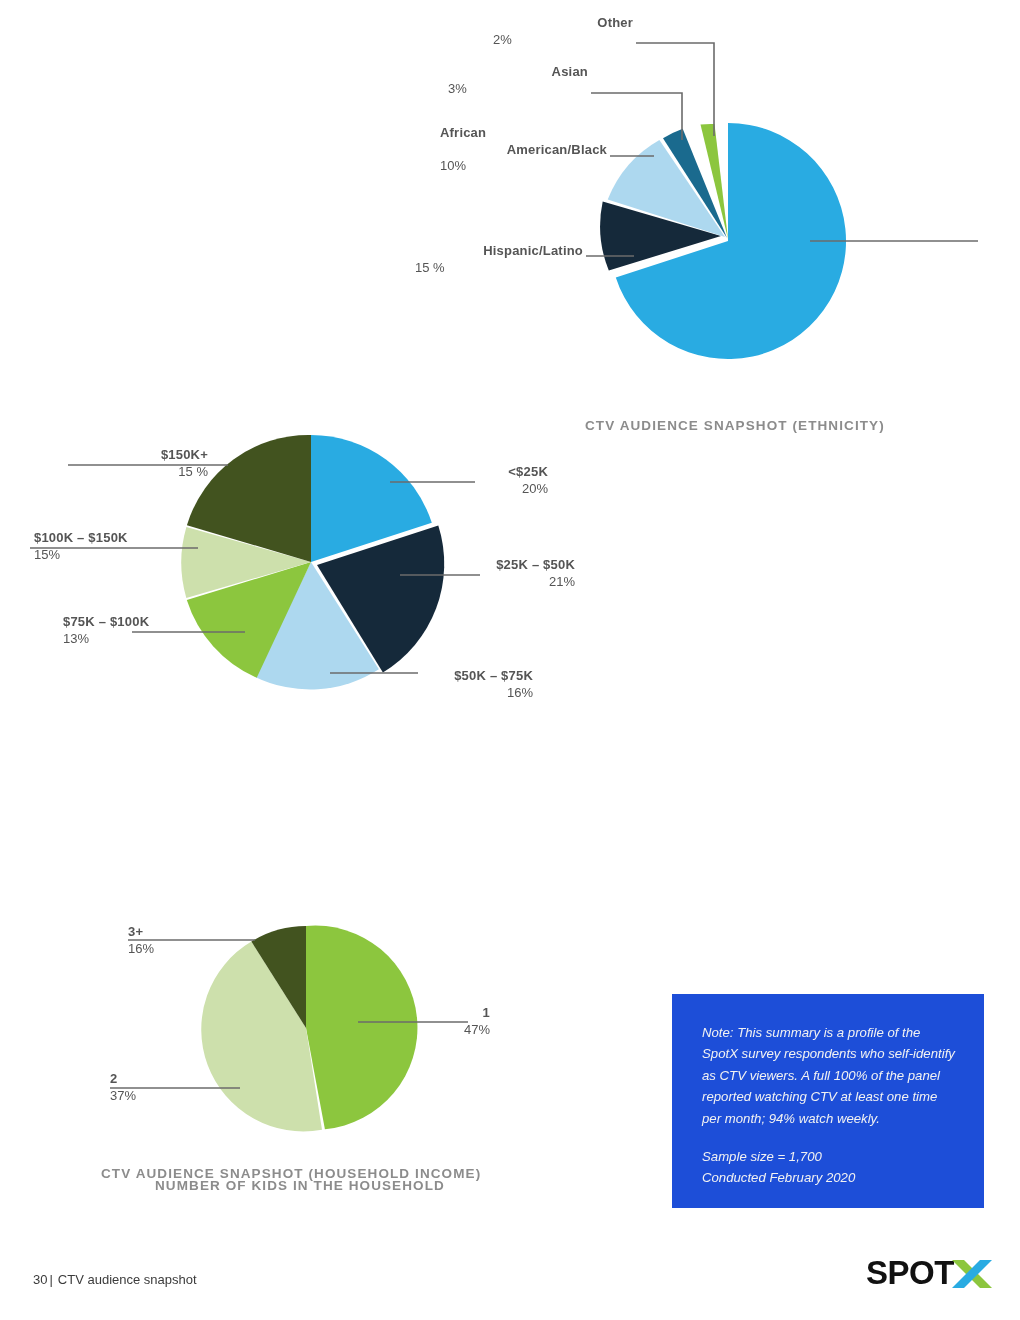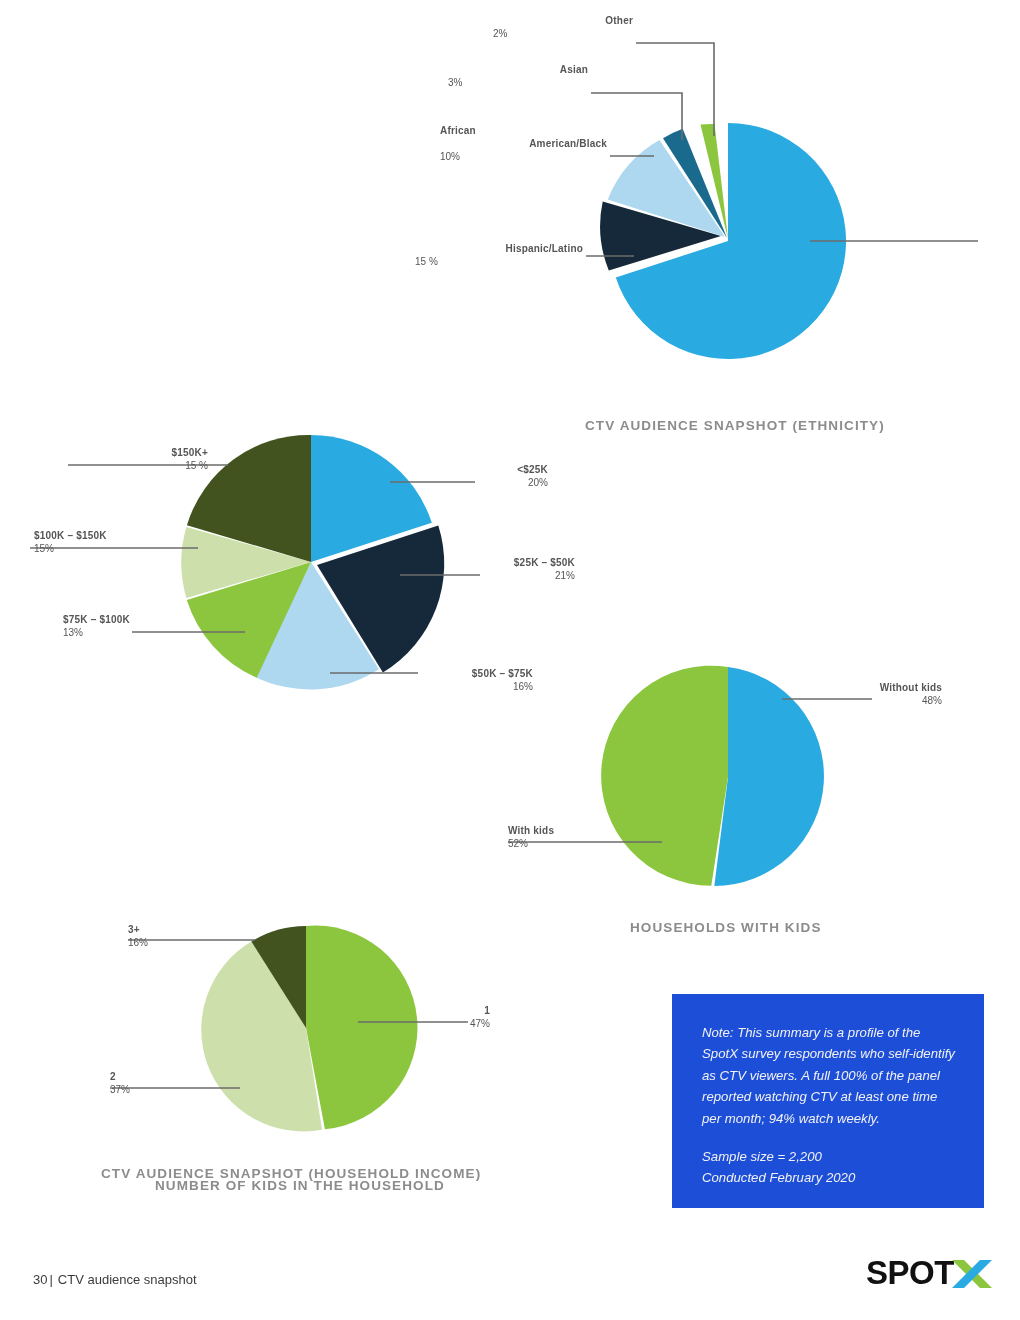--- a/index.html
+++ b/index.html
@@ -30,21 +30,21 @@
   .chart-title {
     position: absolute;
     font-size: 13.5px;
     font-weight: bold;
     letter-spacing: 1.1px;
     color: #8c8c8c;
     white-space: nowrap;
   }
   .lbl {
     position: absolute;
-    font-size: 10px;
+    font-size: 13px;
     line-height: 1.28;
     white-space: nowrap;
     color: #4a4a4a;
   }
   .lbl .name {
     display: block;
     font-weight: bold;
     color: #555555;
     letter-spacing: 0.2px;
   }
@@ -216,47 +216,20 @@
     </div>
 
     <div class="lbl left-align" style="left:68px; top:27px; width:140px;text-align:right;">
       <span class="name">$150K+</span>
       <span class="pct">15 %</span>
     </div>
 
     <div class="chart-title" style="left:101px; top:746px;">CTV AUDIENCE SNAPSHOT (HOUSEHOLD INCOME)</div>
   </div>
 
-  <div class="chart-block" style="left:480px; top:650px; width:540px; height:300px;">
-
-    <svg class="chart-svg" width="540" height="250" viewBox="0 0 540 250">
-      <g>
-
-        <path fill="#29ABE2" d="M 248 127 L 248 17 A 110 110 0 0 1 234.3 236.1 Z"></path>
-
-        <path fill="#8CC63E" d="M 248 127 L 231.3 235.7 A 110 110 0 1 1 248 17 Z"></path>
-      </g>
-      <g stroke="#6B6B6B" stroke-width="1.6" fill="none">
-        <line x1="302" y1="49" x2="392" y2="49"></line>
-        <line x1="28" y1="192" x2="182" y2="192"></line>
-      </g>
-    </svg>
-
-    <div class="lbl right-align" style="left:330px; top:32px; width:132px;">
-      <span class="name">Without kids</span>
-      <span class="pct">48%</span>
-    </div>
-
-    <div class="lbl left-align" style="left:28px; top:175px; width:132px;">
-      <span class="name">With kids</span>
-      <span class="pct">52%</span>
-    </div>
-
-    <div class="chart-title" style="left:150px; top:270px;">HOUSEHOLDS WITH KIDS</div>
-  </div>
 
   <div class="chart-block" style="left:0px; top:900px; width:560px; height:310px;">
 
     <svg class="chart-svg" width="560" height="250" viewBox="0 0 560 250">
       <g>
 
         <path fill="#8CC63E" d="M 306 128 L 306 26 A 102 102 0 0 1 324.9 229.2 Z"></path>
 
         <path fill="#CDE0AC" d="M 306 128 L 322.0 229.7 A 102 102 0 0 1 251.4 41.6 Z"></path>
 
@@ -282,21 +255,21 @@
     <div class="lbl left-align" style="left:128px; top:24px; width:90px;">
       <span class="name">3+</span>
       <span class="pct">16%</span>
     </div>
 
     <div class="chart-title" style="left:155px; top:278px;">NUMBER OF KIDS IN THE HOUSEHOLD</div>
   </div>
 
   <div class="note-box">
     <p>Note: This summary is a profile of the SpotX survey respondents who self-identify as CTV viewers. A full 100% of the panel reported watching CTV at least one time per month; 94% watch weekly.</p>
-    <p class="spacer-top">Sample size = 2,200</p>
+    <p class="spacer-top">Sample size = 1,700</p>
     <p>Conducted February 2020</p>
   </div>
 
   <div class="footer-left">
     <span>30</span><span class="bar">|</span><span>CTV audience snapshot</span>
   </div>
 
   <svg class="logo" viewBox="0 0 126 36">
     <text class="logo-text" x="0" y="28">SPOT</text>
     <g>

